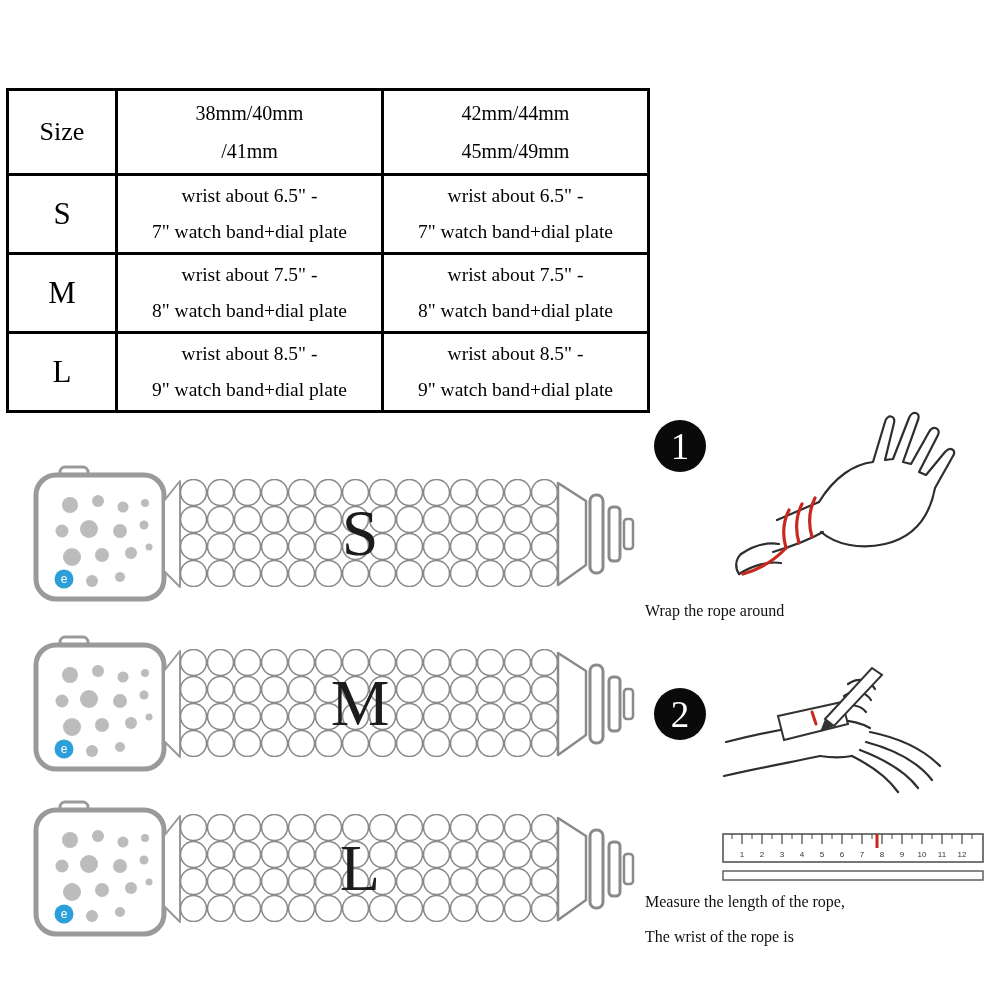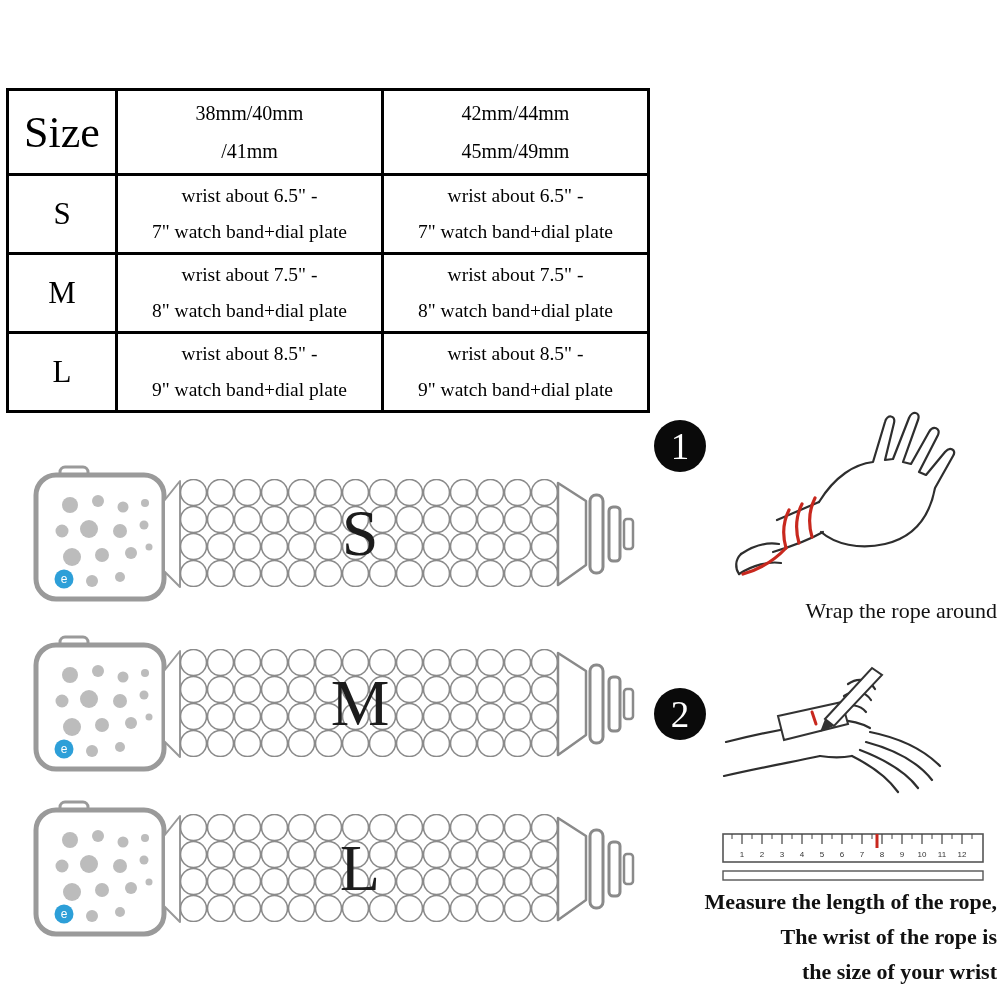--- a/index.html
+++ b/index.html
@@ -6,37 +6,37 @@
   .page{position:relative;width:1000px;height:1000px;background:#fff;overflow:hidden;
         font-family:"Liberation Serif",serif;color:#000;}
 
   
   .size-table{position:absolute;left:6px;top:88px;border-collapse:collapse;}
   .size-table td{border:3px solid #000;text-align:center;vertical-align:middle;padding:0;background:#fff;}
   .col-size{width:106px;}
   .col-band{width:263px;}
   .r-hdr td{height:82px;}
   .r-body td{height:76px;}
-  .hdr-size{font-size:44px;}
+  .hdr-size{font-size:26px;}
   .hdr-col .l{font-size:20px;line-height:38px;}
   .letter-cell{font-size:31px;}
   .body-cell .l{font-size:19.5px;line-height:36px;}
 
   
   .watch{position:absolute;left:30px;margin:0;}
   .band-letter{font-family:"Liberation Serif",serif;font-size:66px;fill:#1c1c1c;text-anchor:middle;}
 
   
   .step-badge{position:absolute;width:52px;height:52px;border-radius:50%;background:#0a0a0a;color:#fff;
               display:flex;align-items:center;justify-content:center;font-size:37px;
               font-family:"Liberation Serif",serif;}
   .illus{position:absolute;}
-  .caption{position:absolute;text-align:right;font-size:22px;color:#111;}
+  .caption{position:absolute;text-align:left;font-size:16px;color:#111;}
   .caption-1{left:645px;top:592px;width:352px;line-height:37px;}
-  .caption-2{left:645px;top:884px;width:352px;line-height:35px;font-weight:bold;}
+  .caption-2{left:645px;top:884px;width:352px;line-height:35px;}
   .ruler-num{font-family:"Liberation Sans",sans-serif;font-size:8px;fill:#333;text-anchor:middle;}
 </style>
 </head>
 <body>
 
 <div class="page">
 
   <svg width="0" height="0" style="position:absolute" aria-hidden="true">
     <defs>
       <pattern id="beads" x="150" y="14" width="27" height="27" patternUnits="userSpaceOnUse">
@@ -211,16 +211,15 @@
     <text class="ruler-num" x="200" y="24">10</text>
     <text class="ruler-num" x="220" y="24">11</text>
     <text class="ruler-num" x="240" y="24">12</text>
     <path d="M155,1 V15" stroke="#c8281e" stroke-width="3"></path>
     <rect x="1" y="38" width="260" height="9" fill="#fff" stroke="#555" stroke-width="1.4"></rect>
   </svg>
 
   <div class="caption caption-2">
     <div>Measure the length of the rope,</div>
     <div>The wrist of the rope is</div>
-    <div>the size of your wrist</div>
   </div>
 
 </div>
 
 </body></html>

